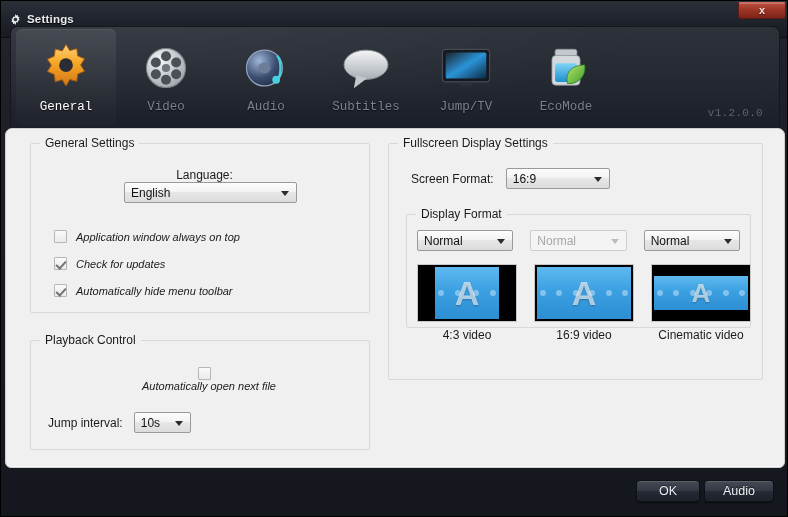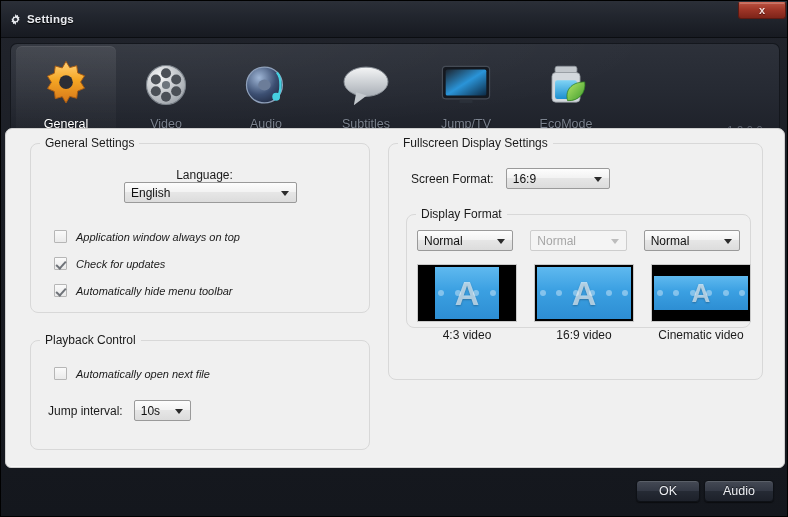--- a/index.html
+++ b/index.html
@@ -38,27 +38,28 @@
     background: linear-gradient(180deg, #b9503f 0%, #9e3527 45%, #7e2419 100%);
     border: 1px solid #5d1a12; border-top-color: #cf6a58;
     display: flex; align-items: center; justify-content: center;
     box-shadow: inset 0 1px 0 rgba(255,255,255,.22);
     cursor: pointer;
   }
   #close-btn span { color: #f2dedb; font-size: 11px; font-weight: bold; line-height: 1; text-shadow: 0 1px 1px #4d120c; }
 
   
   #toolbar {
-    position: absolute; left: 9px; top: 42px; width: 770px; height: 102px;
+    position: absolute; left: 9px; top: 25px; width: 770px; height: 102px;
     background:
       radial-gradient(120% 160% at 18% 0%, rgba(255,255,255,.05) 0%, rgba(255,255,255,0) 55%),
       linear-gradient(180deg, #2d313a 0%, #262a33 45%, #1c1f27 100%);
     border-radius: 7px 7px 0 0;
     border: 1px solid #14171d; border-bottom: none;
     overflow: hidden;
+    font-family: Liberation Mono, monospace;
   }
   #tabs { display: flex; height: 100%; padding-left: 5px; }
   .tab {
     width: 100px; height: 97px; margin-top: 2px;
     display: flex; flex-direction: column; align-items: center; justify-content: flex-start;
     padding-top: 11px; border-radius: 6px; cursor: pointer;
   }
   .tab.active {
     background: linear-gradient(180deg, rgba(255,255,255,.085) 0%, rgba(255,255,255,.035) 60%, rgba(255,255,255,.01) 100%);
     box-shadow: inset 0 1px 0 rgba(255,255,255,.07);
@@ -76,21 +77,21 @@
     position: absolute; left: 4px; top: 127px; width: 780px; height: 340px;
     background: #f0f0f0;
     border-radius: 7px 7px 6px 6px;
     border: 1px solid #cfcfcf;
     box-shadow: 0 -1px 0 rgba(255,255,255,.5) inset;
   }
   .col-left  { position: absolute; left: 24px;  top: 14px; width: 340px; }
   .col-right { position: absolute; left: 382px; top: 14px; width: 375px; }
 
   
-  .group { position: relative; border: 1px solid #d8d8d8; border-radius: 8px; background: transparent; }
+  .group { position: relative; border: 1px solid #d8d8d8; border-radius: 2px; background: transparent; }
   .group > .gtitle {
     position: absolute; top: -8px; left: 9px; padding: 0 5px;
     background: #f0f0f0; color: #1b1b1b; font-size: 12px; white-space: nowrap;
   }
   .group-inner { padding: 17px 14px 12px 14px; }
 
   .row { display: flex; align-items: center; }
   .lbl-txt { font-size: 12px; color: #1b1b1b; }
 
   
@@ -324,21 +325,21 @@
           <div class="chk-row" style="margin:14px 0 0 9px;">
             <span class="chk on"></span>
             <span class="txt">Automatically hide menu toolbar</span>
           </div>
         </div>
       </div>
 
       <div class="group" style="height:110px; margin-top:27px;">
         <div class="gtitle">Playback Control</div>
         <div class="group-inner">
-          <div class="chk-row" style="margin:9px 0 0 9px;">
+          <div class="chk-row" style="margin:9px 0 0 9px;flex-direction:column;">
             <span class="chk"></span>
             <span class="txt">Automatically open next file</span>
           </div>
           <div class="row" style="margin:20px 0 0 3px;">
             <span class="lbl-txt">Jump interval:</span>
             <div class="combo" style="width:57px; margin-left:11px;">
               <span class="val">10s</span>
               <span class="arw"></span>
             </div>
           </div>

